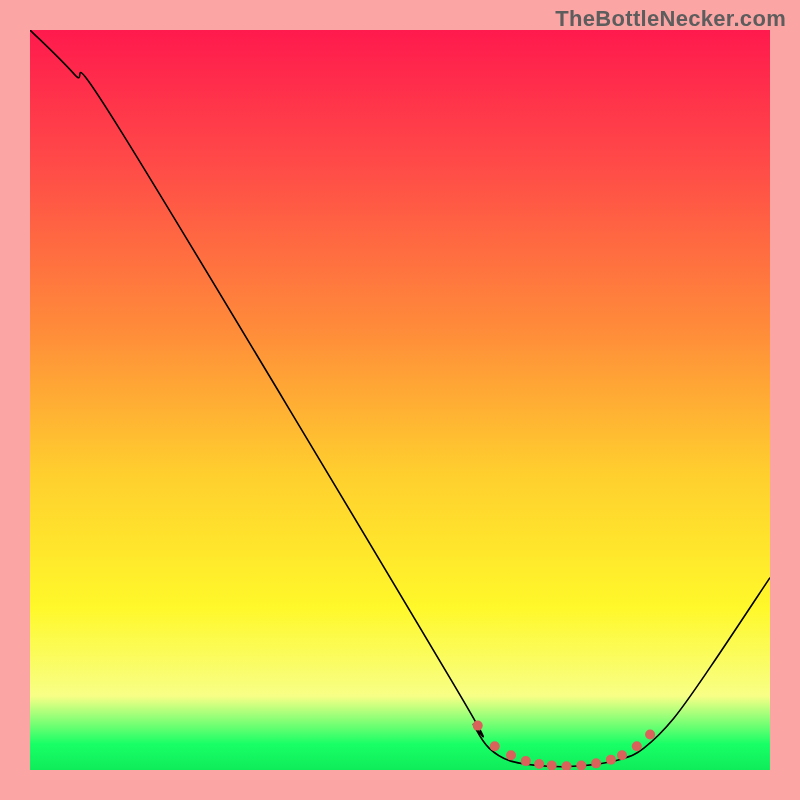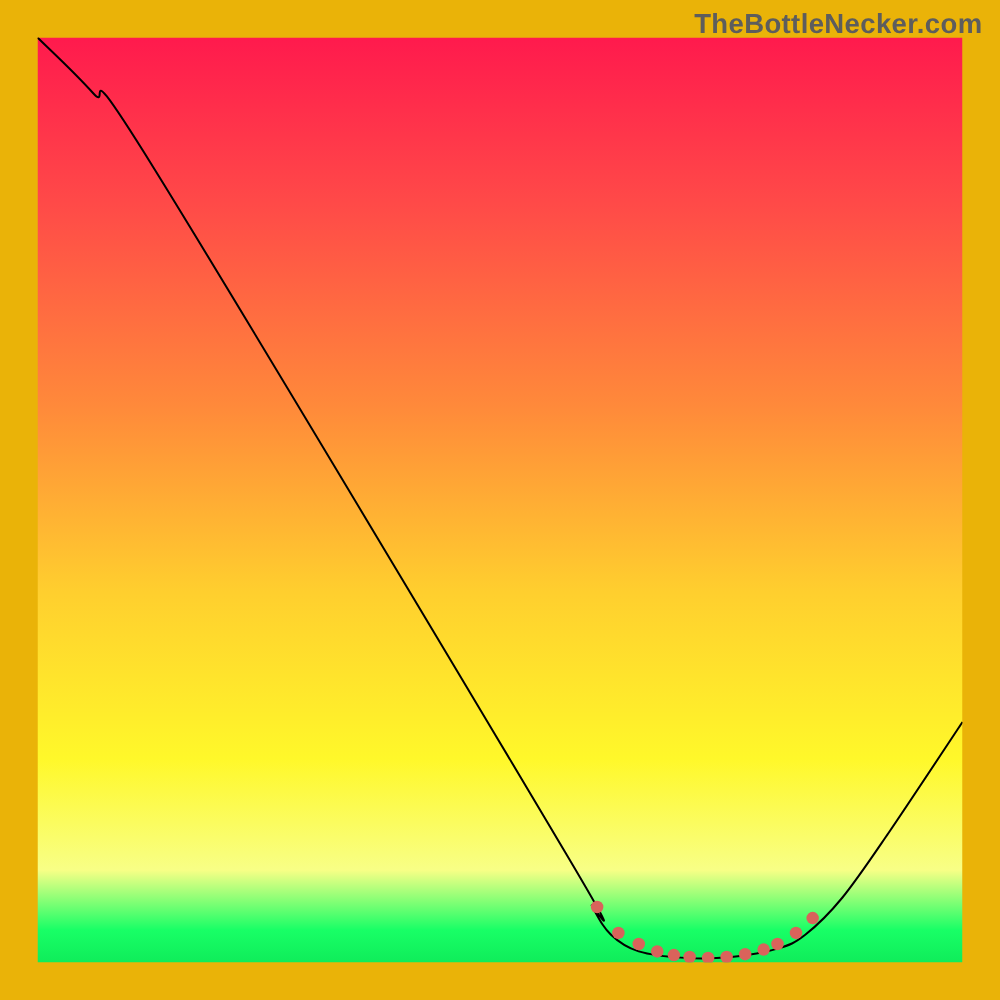--- a/index.html
+++ b/index.html
@@ -8,21 +8,21 @@
     width: 800px;
     height: 800px;
     background: #000000;
     overflow: hidden;
     font-family: Arial, Helvetica, sans-serif;
   }
   .frame {
     position: relative;
     width: 800px;
     height: 800px;
-    background: #eab308;
+    background: #fca5a5;
   }
   .watermark {
     position: absolute;
     top: 6px;
     right: 14px;
     color: #5d5d5d;
     font-size: 22px;
     font-weight: 600;
     letter-spacing: 0.3px;
     pointer-events: none;

